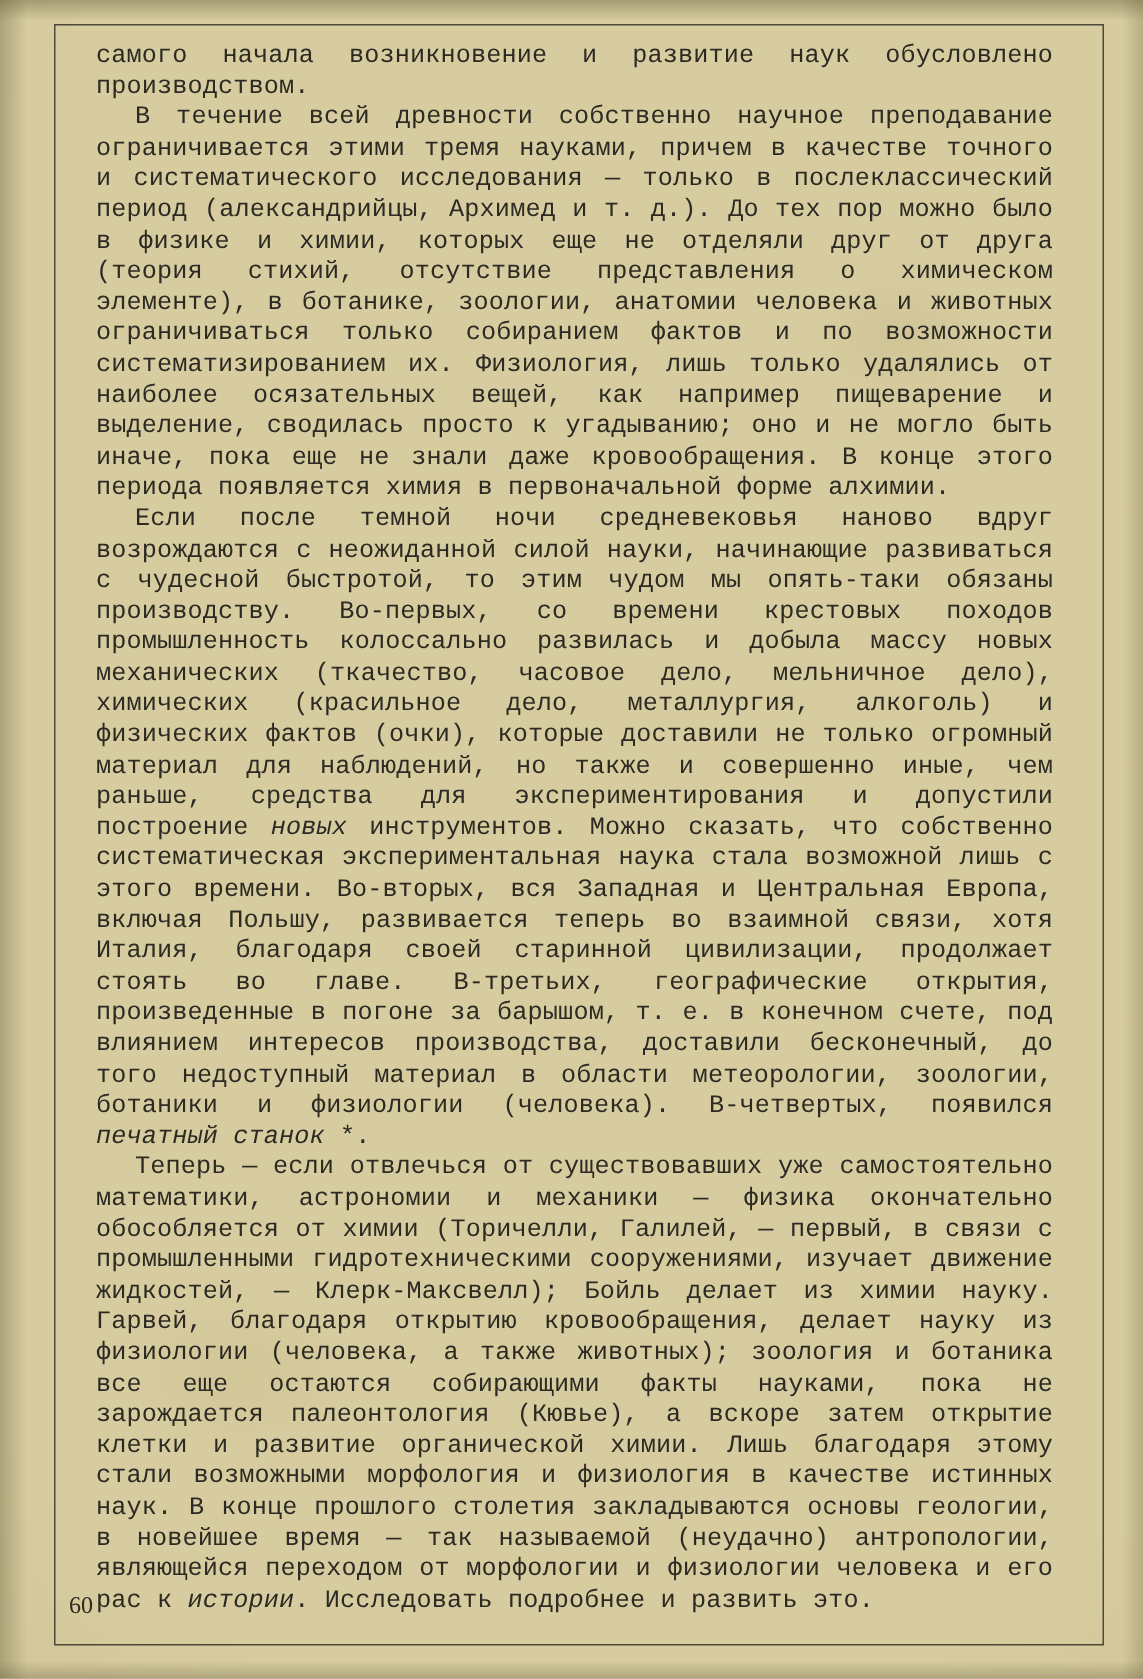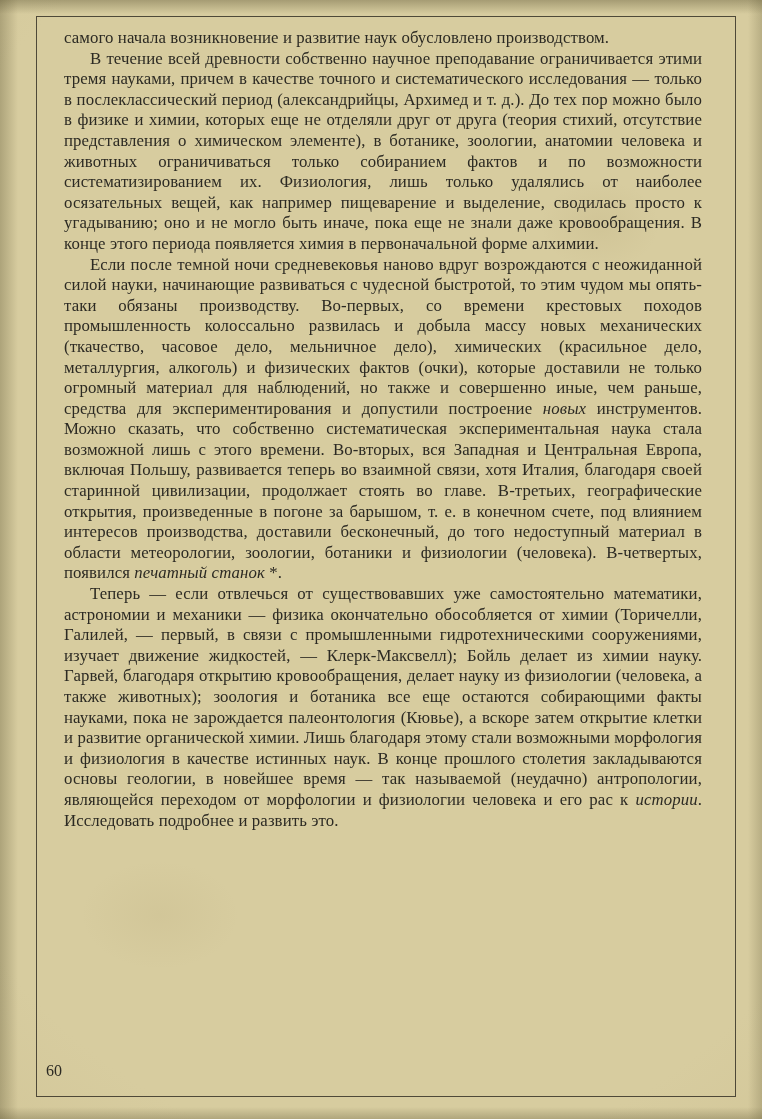--- a/index.html
+++ b/index.html
@@ -54,20 +54,21 @@
     left: 27px; top: 11px;
     width: 638px;
     color: #2c2a23;
     font-size: 16.8px;
     line-height: 20.6px;
     text-align: justify;
     letter-spacing: 0.1px;
   }
   p.para {
     margin: 0;
+    font-family: Liberation Mono, monospace;
   }
   p.para.indent {
     text-indent: 26px;
   }
   em {
     font-style: italic;
   }
   .footnote {
     position: absolute;
     left: 27px; bottom: 46px;

